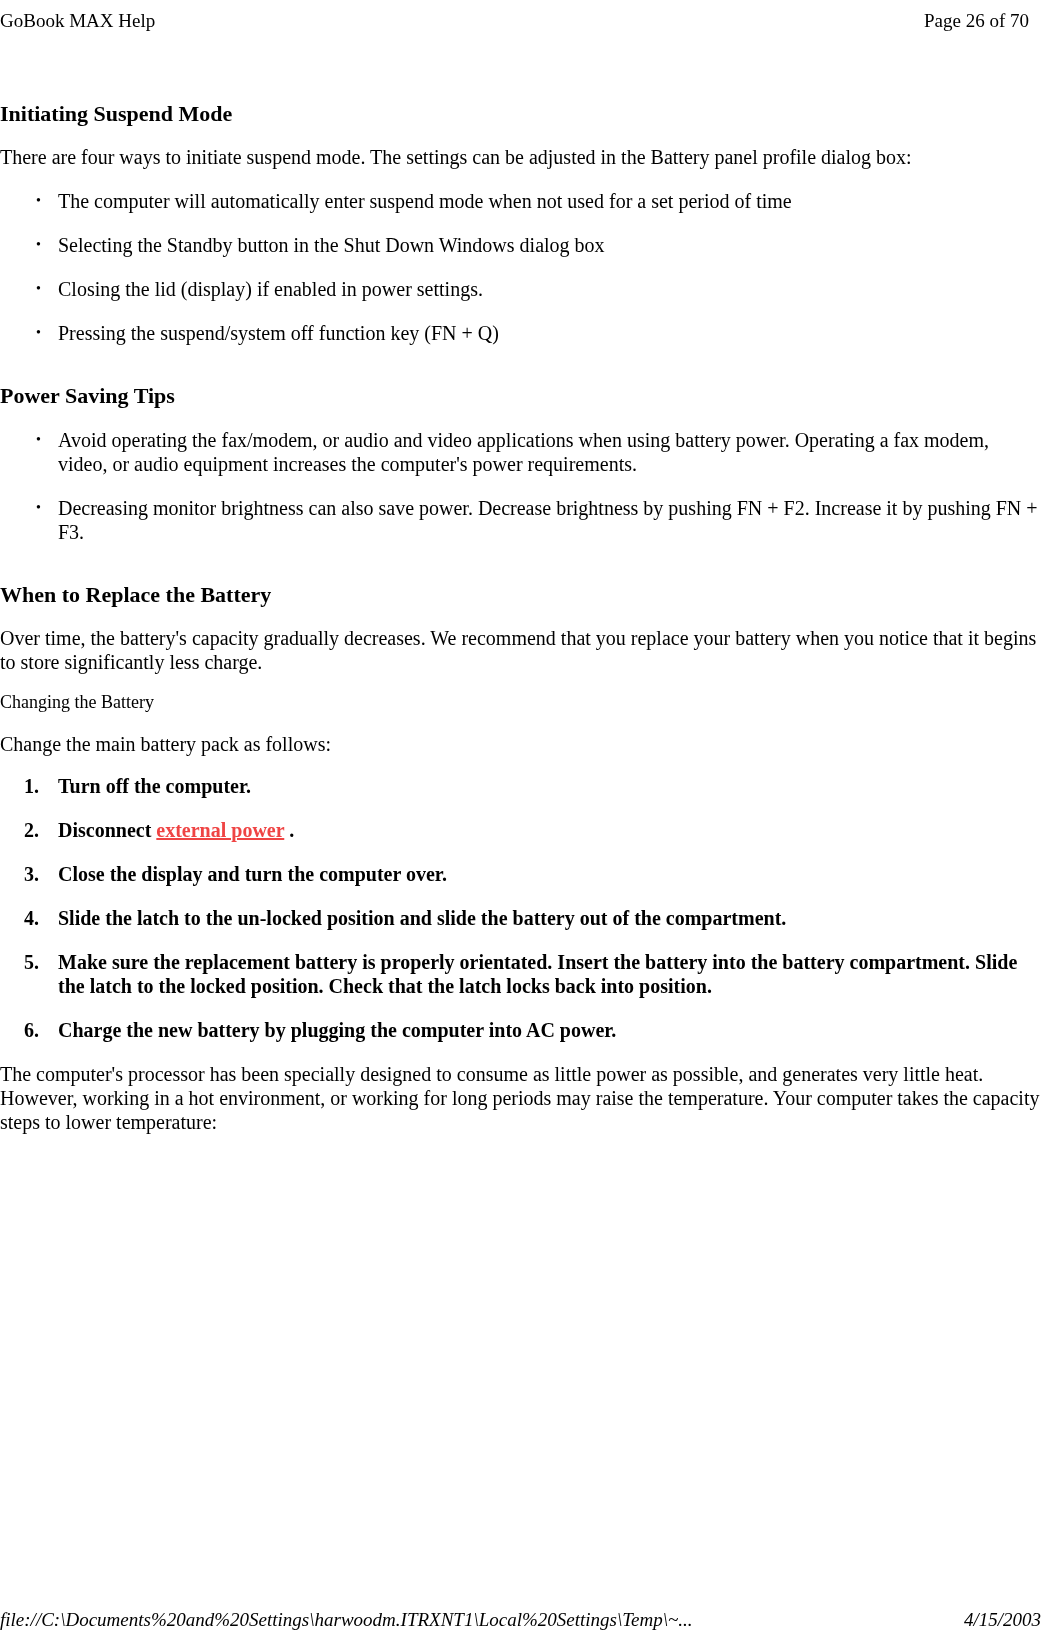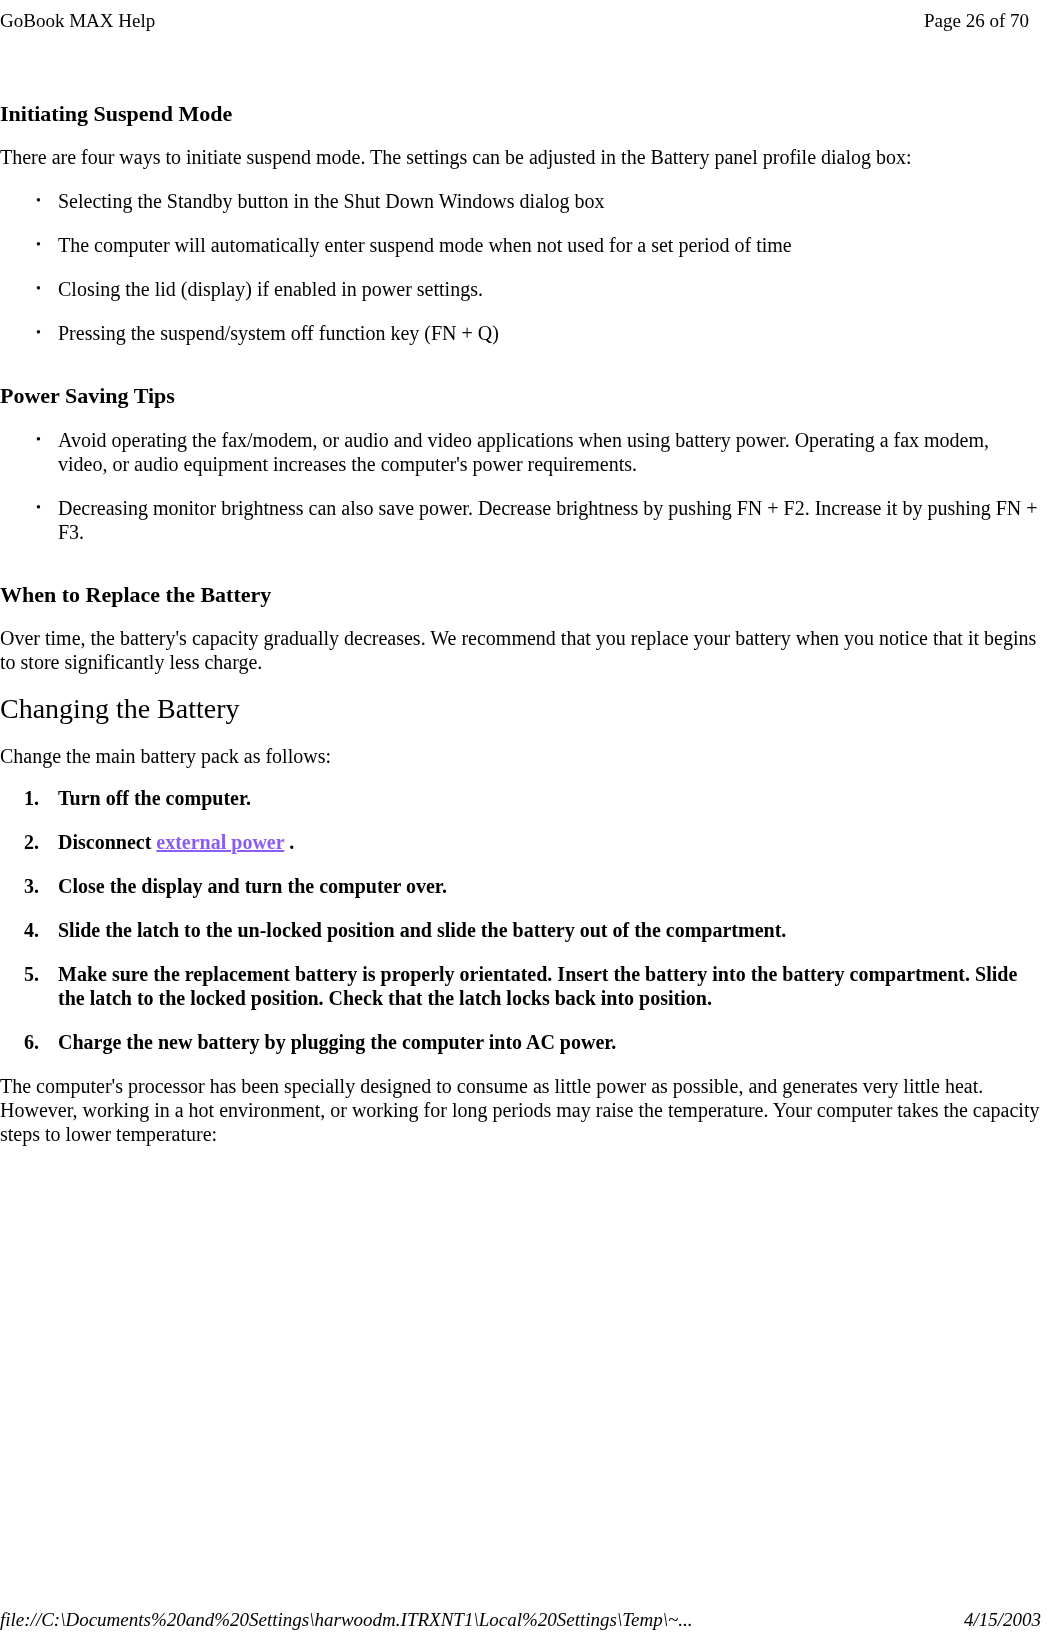--- a/index.html
+++ b/index.html
@@ -70,26 +70,26 @@
       font-size: 20px;
       counter-increment: item;
       font-weight: bold;
     }
     ol li::before {
       content: counter(item) ".";
       position: absolute;
       left: 24px;
     }
     .subheading {
-      font-size: 28px;
+      font-size: 18px;
       margin-bottom: 18px;
       margin-top: 8px;
     }
     a.link {
-      color: #8b5cf6;
+      color: #ef4444;
       text-decoration: underline;
     }
     .footer {
       position: absolute;
       bottom: 10px;
       left: 0;
       right: 8px;
       display: flex;
       justify-content: space-between;
       font-size: 19px;
@@ -102,22 +102,22 @@
 <div class="header">
   <span>GoBook MAX Help</span>
   <span>Page 26 of 70</span>
 </div>
 
 <div class="content">
 
   <h3 class="first">Initiating Suspend Mode</h3>
   <p class="intro">There are four ways to initiate suspend mode. The settings can be adjusted in the Battery panel profile dialog box:</p>
   <ul>
+    <li>The computer will automatically enter suspend mode when not used for a set period of time</li>
     <li>Selecting the Standby button in the Shut Down Windows dialog box</li>
-    <li>The computer will automatically enter suspend mode when not used for a set period of time</li>
     <li>Closing the lid (display) if enabled in power settings.</li>
     <li>Pressing the suspend/system off function key (FN + Q)</li>
   </ul>
 
   <h3>Power Saving Tips</h3>
   <ul>
     <li>Avoid operating the fax/modem, or audio and video applications when using battery power. Operating a fax modem, video, or audio equipment increases the computer's power requirements.</li>
     <li>Decreasing monitor brightness can also save power. Decrease brightness by pushing FN + F2. Increase it by pushing FN + F3.</li>
   </ul>
 

